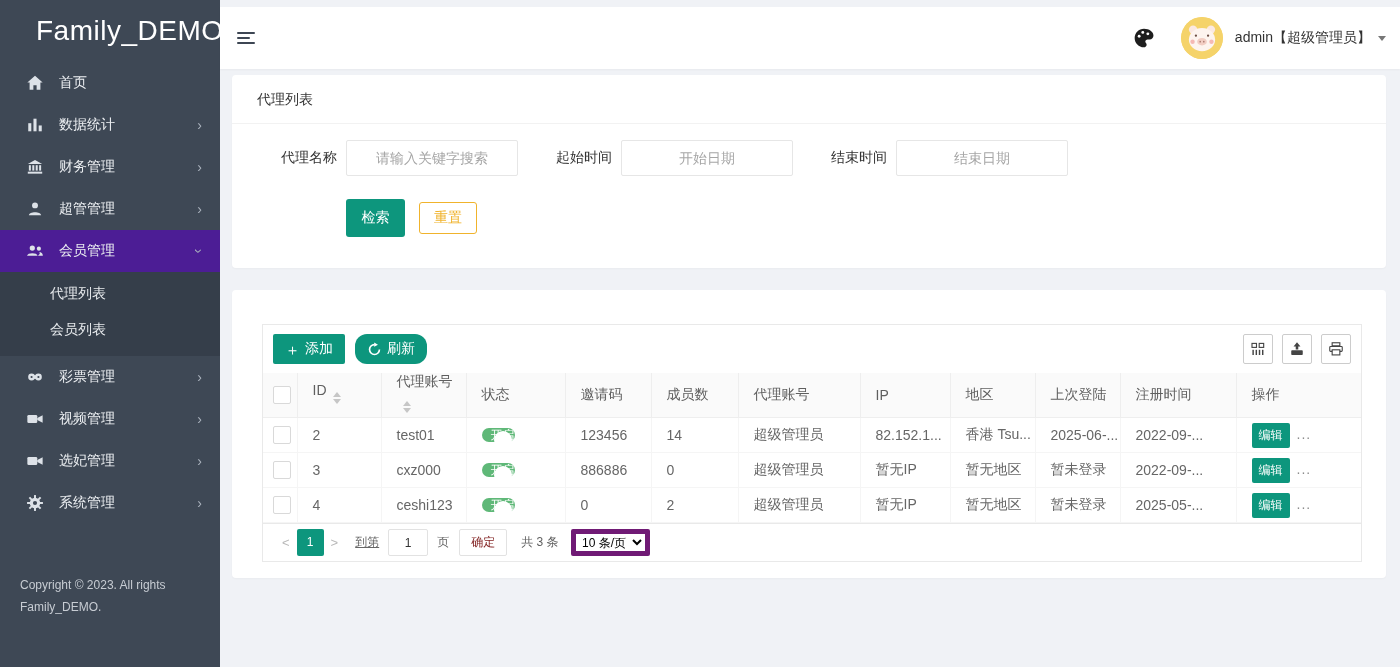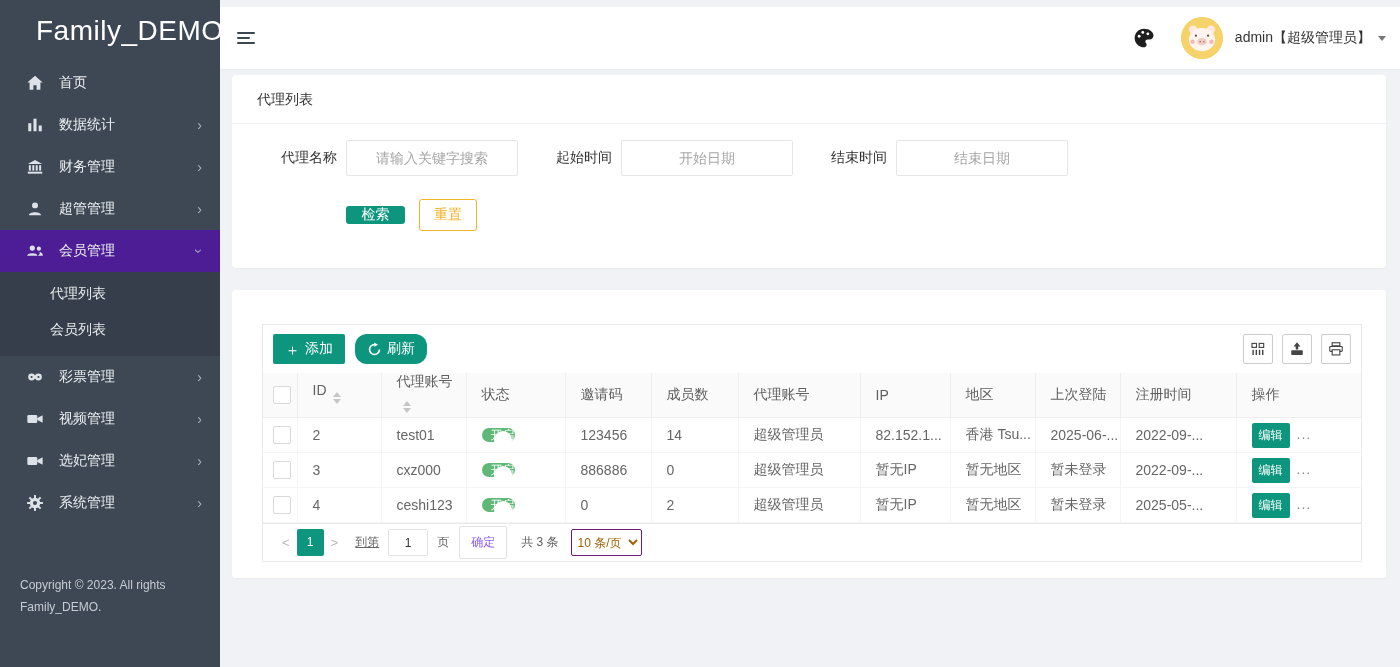--- a/index.html
+++ b/index.html
@@ -40,21 +40,21 @@
   .panel { position:absolute; background:#fff; border-radius:4px; box-shadow:0 1px 2px rgba(0,0,0,.03); }
   .panel-filter { left:232px; top:75px; width:1154px; height:193px; }
   .panel-title { height:49px; line-height:49px; padding-left:25px; font-size:14px; color:#333; border-bottom:1px solid #f2f2f2; }
   .filter-body { padding:16px 25px 0 49px; }
   .filter-row { display:flex; align-items:center; }
   .field { display:flex; align-items:center; margin-right:38px; }
   .field label { font-size:14px; color:#333; margin-right:9px; white-space:nowrap; }
   .field input { width:172px; height:36px; border:1px solid #e6e6e6; border-radius:2px; padding:0 10px; font-size:14px; color:#333; outline:none; font-family:inherit;text-align:center; }
   .field input::placeholder { color:#a6a6a6; }
   .btn-row { display:flex; align-items:center; margin:23px 0 0 65px; }
-  .btn-search { width:59px; height:18px; background:#0d967d; color:#fff; border:none; border-radius:3px; font-size:14px; cursor:pointer; font-family:inherit; }
+  .btn-search { width:59px; height:38px; background:#0d967d; color:#fff; border:none; border-radius:3px; font-size:14px; cursor:pointer; font-family:inherit; }
   .btn-reset { width:58px; height:32px; background:#fff; color:#f0b32c; border:1px solid #f0b32c; border-radius:3px; font-size:14px; margin-left:14px; cursor:pointer; font-family:inherit; }
 
   .panel-table { left:232px; top:290px; width:1154px; height:288px; }
   .table-wrap { position:absolute; left:30px; top:34px; width:1100px; border:1px solid #e9e9e9; background:#fff; }
   .toolbar { display:flex; align-items:center; padding:9px 10px; }
   .btn-teal { height:30px; background:#0d967d; color:#fff; border:none; border-radius:2px; font-size:14px; padding:0 12px; display:flex; align-items:center; cursor:pointer; font-family:inherit; }
   .btn-teal + .btn-teal { margin-left:10px;border-radius:12px; }
   .btn-teal .bicon { margin-right:5px; display:flex; align-items:center; font-size:15px; line-height:1; }
   .tool-icons { margin-left:auto; display:flex; }
   .tool-btn { width:30px; height:30px; border:1px solid #ccc; border-radius:2px; background:#fff; display:flex; align-items:center; justify-content:center; margin-left:9px; cursor:pointer; color:#444; }
@@ -72,23 +72,23 @@
   .switch .knob { position:absolute; right:3px; top:3px; width:18px; height:18px; border-radius:50%; background:#fff; }
   .btn-edit { background:#0d967d; color:#fff; font-size:12px; border:none; border-radius:2px; padding:4px 7px; cursor:pointer; font-family:inherit; }
   .more-dots { color:#8d8d8d; margin-left:7px; letter-spacing:1px; cursor:pointer; }
 
   .pager { display:flex; align-items:center; height:38px; border-top:1px solid #e9e9e9; padding-left:12px; font-size:12px; color:#666; }
   .pg-chev { color:#b9b9b9; font-size:13px; padding:0 7px; cursor:pointer; }
   .pg-cur { width:27px; height:27px; background:#0d967d; color:#fff; text-align:center; line-height:27px; border-radius:2px; font-size:12px; cursor:default; }
   .pg-goto-label { margin-left:10px;text-decoration:underline; }
   .pg-input { width:40px; height:27px; border:1px solid #e2e2e2; border-radius:2px; text-align:center; margin:0 9px; font-size:12px; color:#333; outline:none; font-family:inherit; }
   .pg-suffix { margin-right:10px; }
-  .pg-confirm { height:33px; padding:0 11px; border:1px solid #e2e2e2; border-radius:2px; background:#fff; color:#8b5cf6; font-size:12px; cursor:pointer; font-family:inherit; }
+  .pg-confirm { height:27px; padding:0 11px; border:1px solid #e2e2e2; border-radius:2px; background:#fff; color:#7f1d1d; font-size:12px; cursor:pointer; font-family:inherit; }
   .pg-total { margin:0 12px 0 14px; color:#5f5f5f; }
-  .pg-size { height:27px; border:1px solid #701a75; border-radius:2px; background:#fff; color:#a16207; font-size:12px; outline:none; font-family:inherit; padding:0 2px; cursor:pointer; }
+  .pg-size { height:27px; border:5px solid #701a75; border-radius:2px; background:#fff; color:#000000; font-size:12px; outline:none; font-family:inherit; padding:0 2px; cursor:pointer;text-align:center; }
 </style>
 </head>
 <body>
 
 <div class="sidebar">
   <div class="logo">Family_DEMO</div>
 
   <div class="nav-item">
     <span class="nav-icon">
       <svg viewBox="0 0 20 20" width="18" height="18" fill="currentColor">

